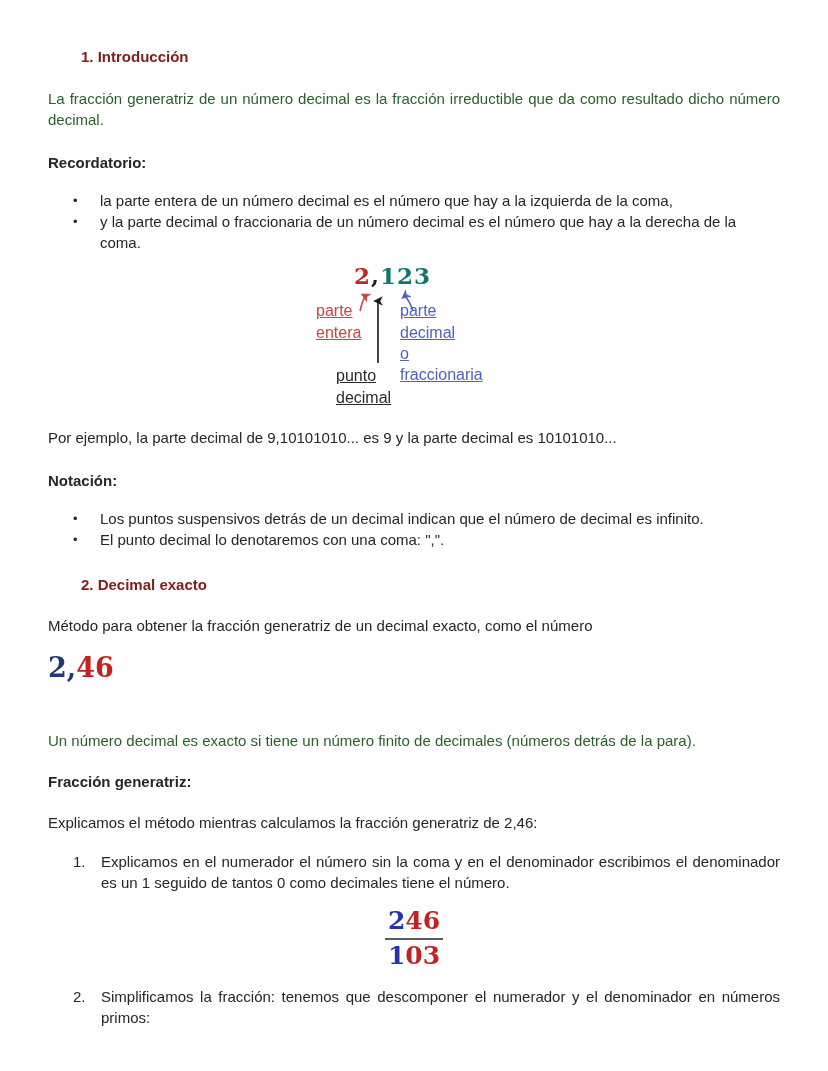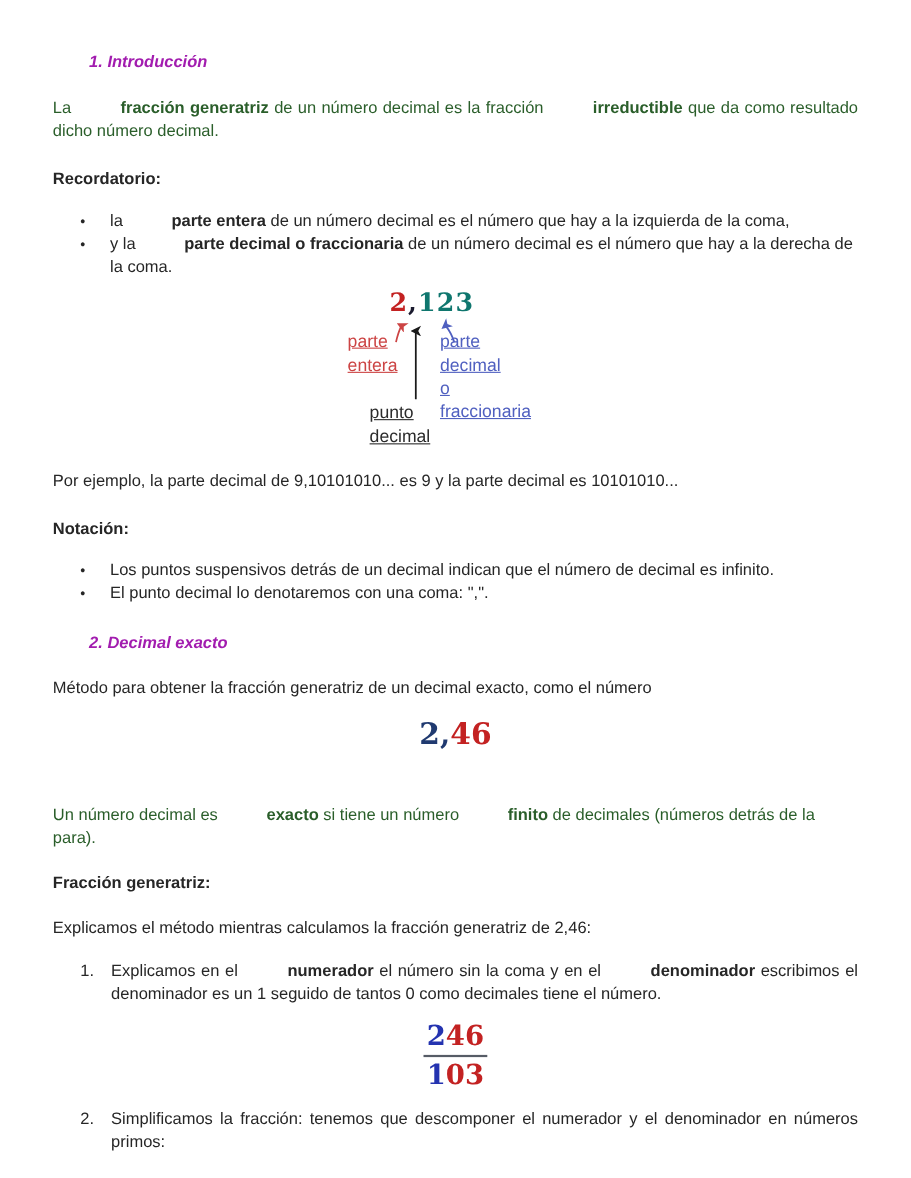--- a/index.html
+++ b/index.html
@@ -3,23 +3,23 @@
 <meta charset="utf-8">
 <style>
   html,body{margin:0;padding:0;}
   body{
     width:828px;height:1071px;background:#ffffff;
     font-family:"Liberation Sans", sans-serif;
     font-size:15px;line-height:21px;color:#262626;
     overflow:hidden;
   }
   .page{padding:46px 48px 0 48px;box-sizing:border-box;}
-  .b{font-weight:bold;margin-left:40px;}
+  .b{font-weight:normal;}
   .heading-green{
-    color:#a21caf;font-weight:bold;margin:0 0 0 33px;font-style:italic;
+    color:#7f1d1d;font-weight:bold;margin:0 0 0 33px;
   }
   .green-text{color:#2a5e2a;}
   .para{margin:21px 0 0 0;}
   .para-justify{text-align:justify;}
   .label-bold{font-weight:bold;margin-top:22px;}
   .bullet-list{margin-top:17px;}
   .bullet-item{display:flex;padding-left:25px;margin:0;}
   .bullet-item .dot{flex:0 0 27px;font-size:13px;}
   .bullet-item .bt{flex:1;}
   .num-list-item{display:flex;padding-left:25px;margin-top:18px;}
@@ -37,21 +37,21 @@
   .dn-comma{color:#1a1a2e;}
   .dn-blue{color:#0f766e;}
   .dlabel{position:absolute;font-size:16px;line-height:21px;text-decoration:underline;}
   .dl-red{color:#cc4444;}
   .dl-blue{color:#5060c0;}
   .dl-black{color:#2b2b2b;}
   .diagram svg{position:absolute;left:0;top:0;}
 
   
   .bignum{
-    text-align:center;margin-top:16px;
+    margin-top:16px;
     font-family:"DejaVu Serif","Liberation Serif",serif;
     font-weight:bold;font-size:27px;line-height:32px;
   }
   .bn-navy{color:#203a70;}
   .bn-red{color:#c32222;}
   .after-bignum{margin-top:46px;}
 
   
   .fraction{
     width:70px;margin:14px auto 0 auto;text-align:center;

